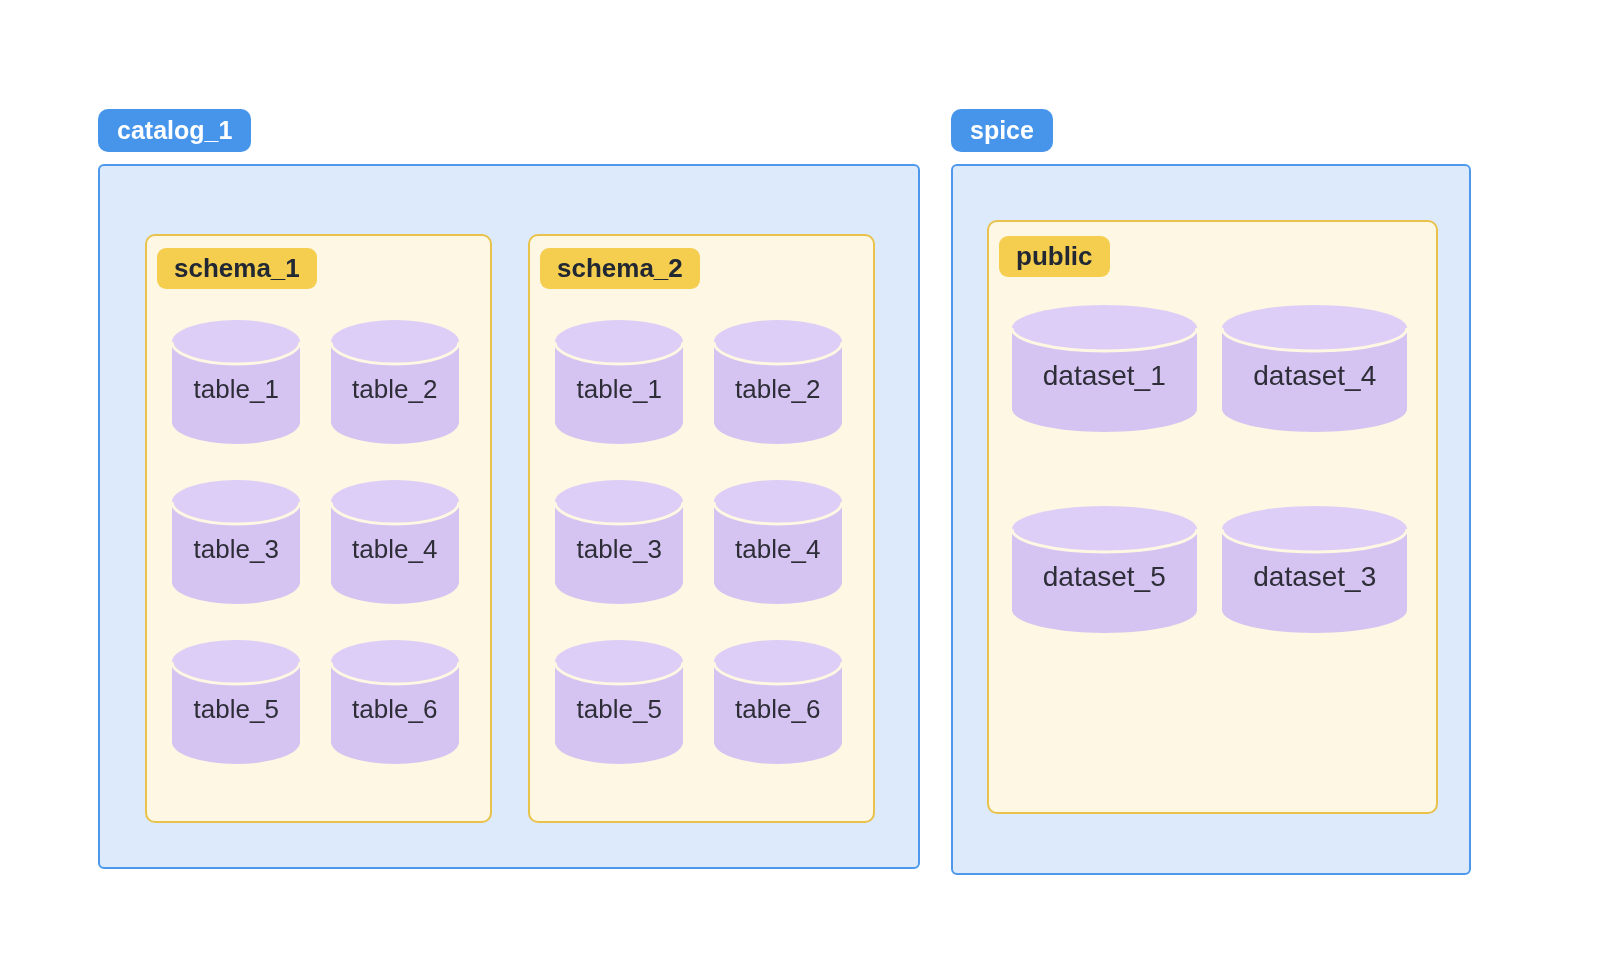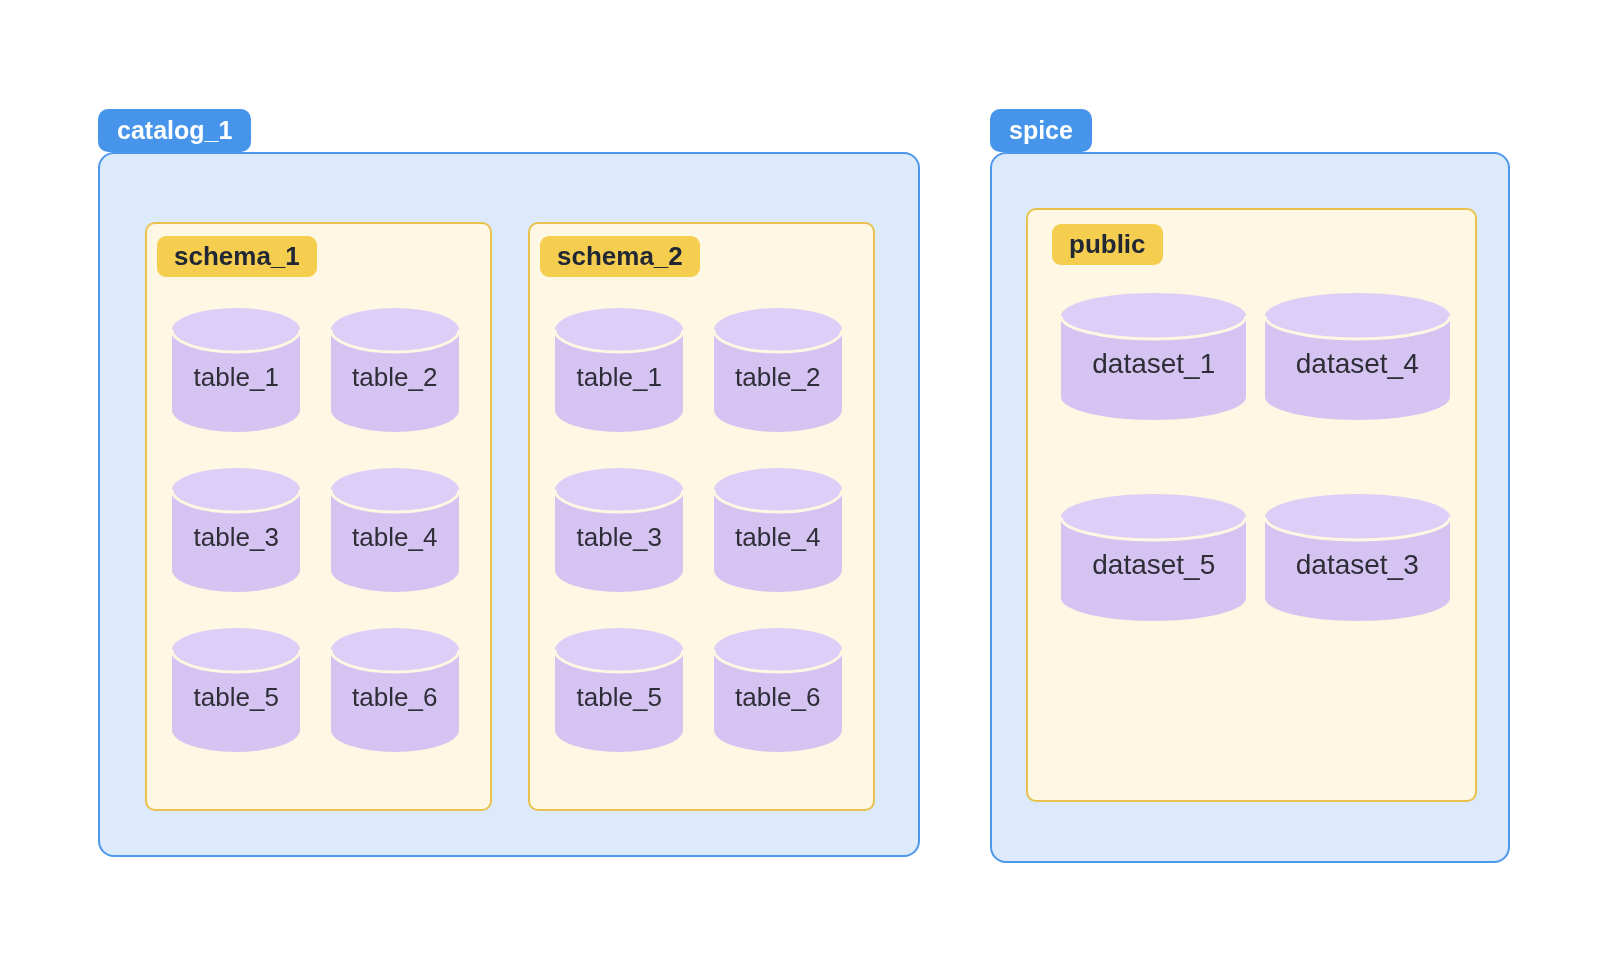--- a/index.html
+++ b/index.html
@@ -19,36 +19,37 @@
   body { font-family: "Liberation Sans", "DejaVu Sans", sans-serif; }
   .canvas {
     position: relative;
     width: 1614px;
     height: 976px;
     background: #ffffff;
     overflow: hidden;
   }
   .grp { position: absolute; }
   .grp-catalog { left: 98px; top: 109px; }
-  .grp-spice  { left: 990px; top: 109px; }
+  .grp-spice  { left: 951px; top: 109px; }
 
   .pill-blue {
     display: inline-block;
     background: var(--blue_pill);
     color: #ffffff;
     font-weight: 700;
     font-size: 25px;
     line-height: 1;
     padding: 9px 19px 9px 19px;
     border-radius: 10px;
   }
   .cbox {
+    margin-top: 12px;
     background: var(--blue_fill);
     border: 2px solid var(--blue_border);
-    border-radius: 16px;
+    border-radius: 6px;
     display: flex;
     align-items: center;
   }
   .cbox-catalog {
     width: 822px;
     height: 705px;
     padding: 68px 43px 44px 45px;
     gap: 36px;
   }
   .cbox-spice {
@@ -58,21 +59,21 @@
   }
 
   .sbox {
     background: var(--cream_fill);
     border: 2px solid var(--yellow_border);
     border-radius: 10px;
     display: flex;
     flex-direction: column;
   }
   .sbox-schema { width: 347px; height: 589px; padding: 12px 16px 16px 10px; }
-  .sbox-public { width: 491px; height: 594px; padding: 14px 16px 16px 24px; }
+  .sbox-public { width: 491px; height: 594px; padding: 14px 16px 16px 10px; }
 
   .pill-yellow {
     align-self: flex-start;
     background: var(--yellow_pill);
     color: var(--pill_text_dark);
     font-weight: 700;
     font-size: 26px;
     line-height: 1;
     padding: 7px 17px 8px 17px;
     border-radius: 9px;

